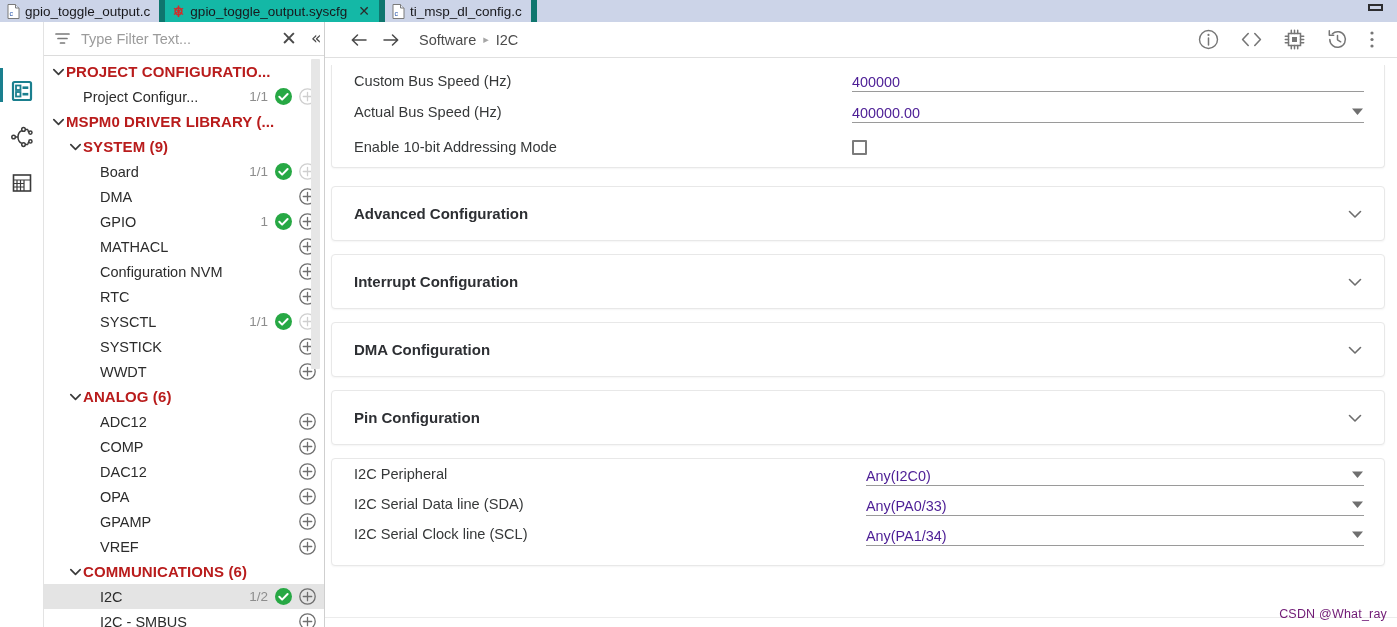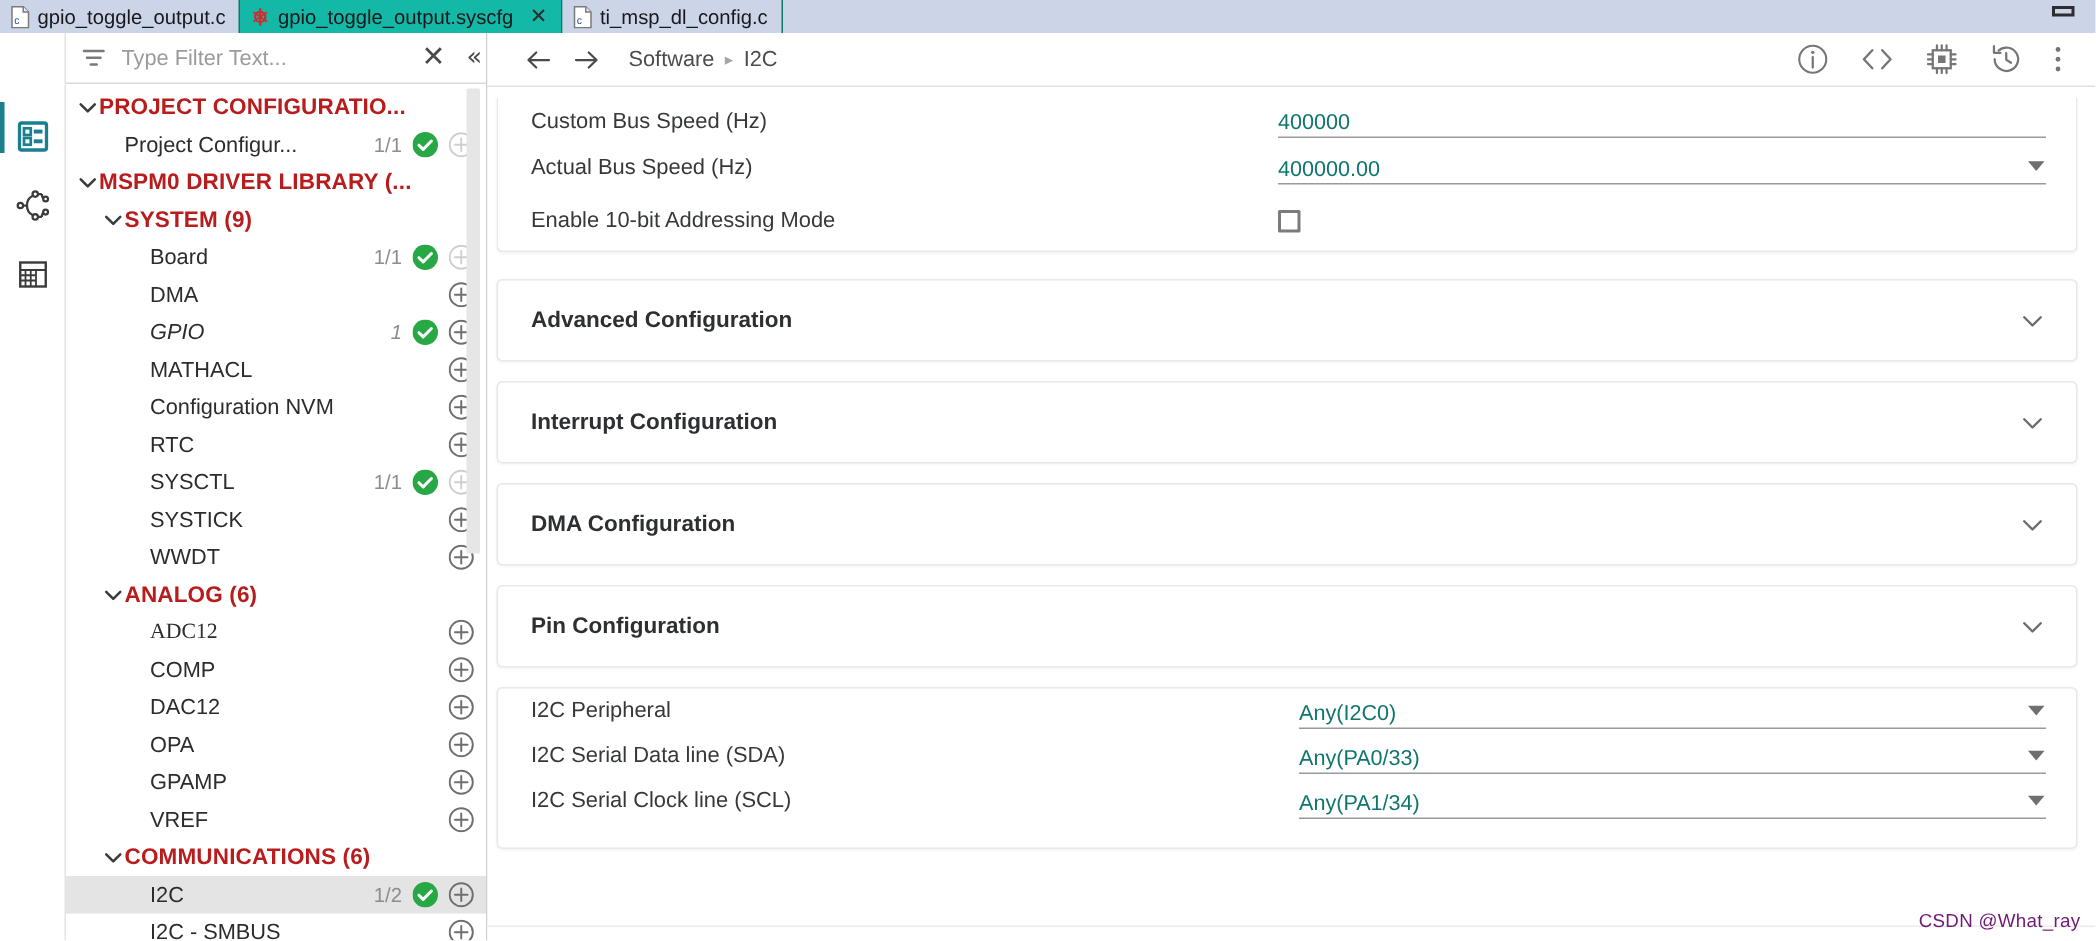--- a/index.html
+++ b/index.html
@@ -15,21 +15,21 @@
   
   .tabbar {
     position: absolute; left: 0; top: 0; width: 1397px; height: 22px;
     background: #ccd4e8;
     display: flex; align-items: stretch;
   }
   .tab {
     display: flex; align-items: center; gap: 5px;
     padding: 0 9px 0 7px;
     font-size: 13.5px; color: #18181c;
-    border-right: 1px solid #0f766e;
+    border-right: 6px solid #0f766e;
     white-space: nowrap;
     cursor: default;
   }
   .tab.inactive { background: #ccd4e8; }
   .tab.active { background: #14b8a6; }
   .tab-ico { width: 13px; height: 15px; flex: 0 0 auto; display:block; }
   .tab-close {
     font-size: 14px; color: #2b2b2b; margin-left: 6px; line-height: 1;
     font-family: "DejaVu Sans", sans-serif;
   }
@@ -135,21 +135,21 @@
     display: flex; align-items: center;
     height: 30px; padding: 0 20px 0 22px; margin-bottom: 0;
   }
   .flabel { font-size: 14.6px; color: #363839; width: 498px; flex: 0 0 498px; }
   .fctl { flex: 1 1 auto; position: relative; }
 
   .underline-field {
     display: flex; align-items: flex-end; justify-content: space-between;
     border-bottom: 1px solid #9a9a9a; height: 23px; padding-bottom: 1px;
   }
-  .field-val { font-size: 14.4px; color: #0f766e; }
+  .field-val { font-size: 14.4px; color: #4c1d95; }
   .caret { color: #6f6f6f; font-size: 10px; line-height: 1; padding-bottom: 3px; }
   .checkbox {
     width: 15px; height: 15px; border: 2px solid #7b7b7b; border-radius: 1px;
     background: #fff;
   }
   .pinmux-body { padding-bottom: 16px; }
   .pinmux-head { height: 50px; }
 
   .watermark {
     position: absolute; right: 10px; bottom: 6px;
@@ -293,21 +293,21 @@
         <div class="trow" style="padding-left: 40px;">
           <span class="chev"></span>
           <span class="tlabel leaf">DMA</span>
           <span class="tcount"></span>
           <span class="tspace"></span>
           <span class="tplus"><svg width="17" height="17" viewBox="0 0 17 17">
               <circle cx="8.5" cy="8.5" r="7.7" fill="none" stroke="#6f6f6f" stroke-width="1.3"></circle>
               <path d="M8.5 4.3v8.4M4.3 8.5h8.4" stroke="#6f6f6f" stroke-width="1.3" stroke-linecap="round"></path>
             </svg></span>
         </div>
-        <div class="trow" style="padding-left: 40px; font-style: italic;">
+        <div class="trow" style="padding-left: 40px;">
           <span class="chev"></span>
           <span class="tlabel leaf">GPIO</span>
           <span class="tcount">1</span>
           <span class="tcheck"><svg width="17" height="17" viewBox="0 0 17 17">
               <circle cx="8.5" cy="8.5" r="8.5" fill="#27a844"></circle>
               <path d="M4.3 8.8l2.8 2.8 5.5-5.6" stroke="#fff" stroke-width="2" fill="none" stroke-linecap="round" stroke-linejoin="round"></path>
             </svg></span>
           <span class="tplus"><svg width="17" height="17" viewBox="0 0 17 17">
               <circle cx="8.5" cy="8.5" r="7.7" fill="none" stroke="#6f6f6f" stroke-width="1.3"></circle>
               <path d="M8.5 4.3v8.4M4.3 8.5h8.4" stroke="#6f6f6f" stroke-width="1.3" stroke-linecap="round"></path>
@@ -377,21 +377,21 @@
             </svg></span>
         </div>
         <div class="trow" style="padding-left: 23px;">
           <span class="chev">
             <svg width="15" height="15" viewBox="0 0 16 16">
               <path d="M3 6l5 5 5-5" stroke="#3b3b3b" stroke-width="1.8" fill="none" stroke-linecap="round" stroke-linejoin="round"></path>
             </svg>
           </span>
           <span class="tlabel group">ANALOG (6)</span>
         </div>
-        <div class="trow" style="padding-left: 40px; font-family: Liberation Serif, serif;">
+        <div class="trow" style="padding-left: 40px;">
           <span class="chev"></span>
           <span class="tlabel leaf">ADC12</span>
           <span class="tcount"></span>
           <span class="tspace"></span>
           <span class="tplus"><svg width="17" height="17" viewBox="0 0 17 17">
               <circle cx="8.5" cy="8.5" r="7.7" fill="none" stroke="#6f6f6f" stroke-width="1.3"></circle>
               <path d="M8.5 4.3v8.4M4.3 8.5h8.4" stroke="#6f6f6f" stroke-width="1.3" stroke-linecap="round"></path>
             </svg></span>
         </div>
         <div class="trow" style="padding-left: 40px;">

